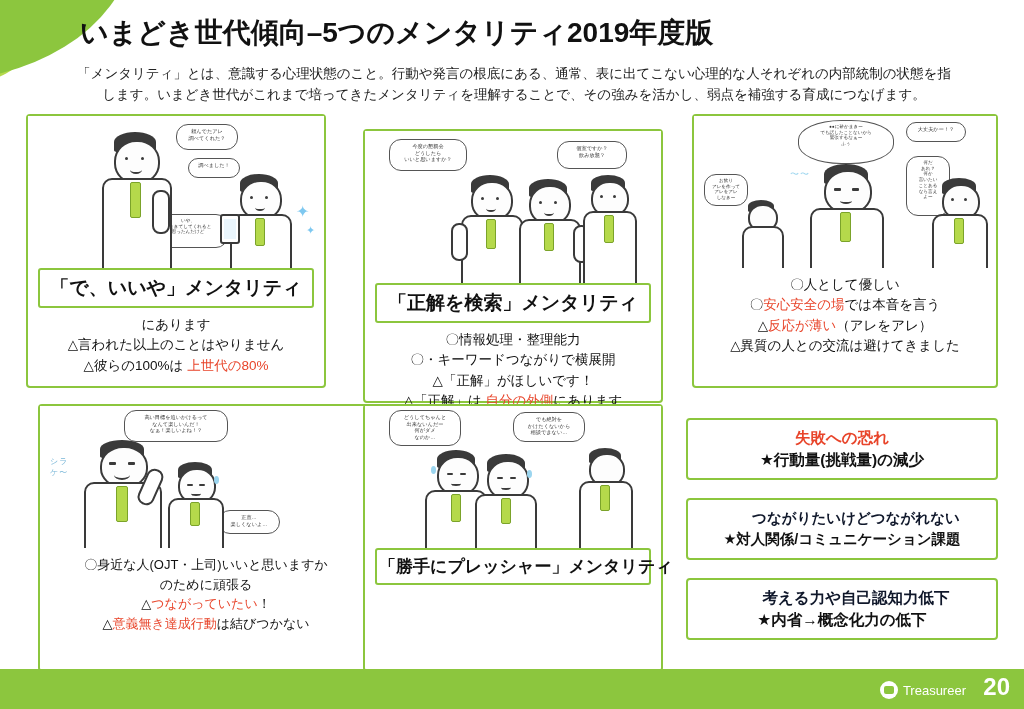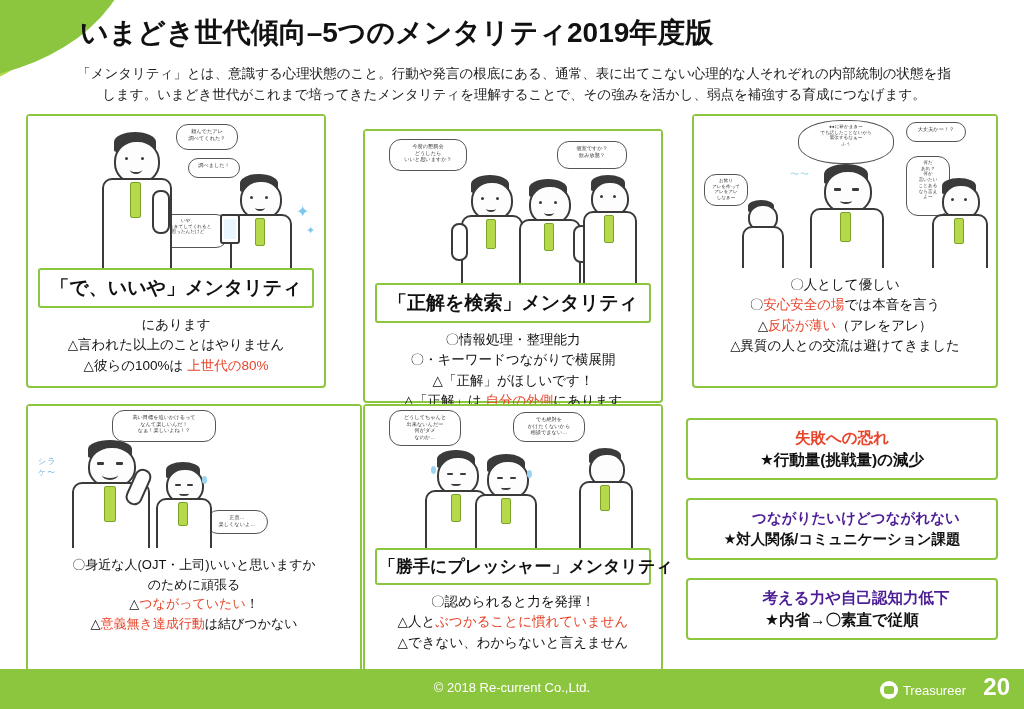--- a/index.html
+++ b/index.html
@@ -53,21 +53,21 @@
   .red{color:#e8442a;}
   
   .sumbox{
     position:absolute;border:2.5px solid #8cc63e;border-radius:4px;
     background:#fff;box-sizing:border-box;
     display:flex;flex-direction:column;align-items:center;justify-content:center;
     font-size:15.5px;font-weight:bold;line-height:1.45;color:#111;text-align:center;
   }
   .sumbox .l1{color:#e8442a;}
   .sumbox .l2{color:#111;}
-  .sumbox.alt .l1{color:#4c1d95;margin-left:28px;}
+  .sumbox.alt .l1{color:#0f172a;margin-left:28px;}
   
   .footer{
     position:absolute;left:0;bottom:0;width:1024px;height:40px;
     background:#8cc63e;
   }
   .footer-inner{
     position:relative;width:100%;height:100%;
   }
   .copyright{
     position:absolute;left:0;right:0;top:11px;text-align:center;
@@ -257,21 +257,21 @@
     <div class="squiggle" style="left:96px;top:52px;">〜〜</div>
   </div>
   <div class="bullets">
     <div>〇人として優しい</div>
     <div><span>〇</span><span class="red">安心安全の場</span><span>では本音を言う</span></div>
     <div><span>△</span><span class="red">反応が薄い</span><span>（アレをアレ）</span></div>
     <div>△異質の人との交流は避けてきました</div>
   </div>
 </div>
 
-<div class="card" style="left:26px;top:404px;width:336px;height:268px;">
+<div class="card" style="left:38px;top:404px;width:336px;height:268px;">
   <div class="illus" style="height:142px;">
     <div class="bubble" style="left:84px;top:4px;width:104px;height:32px;white-space:pre-line;">高い目標を追いかけるって
 なんて楽しいんだ！
 なぁ！楽しいよね！？</div>
     <div class="bubble" style="left:178px;top:104px;width:62px;height:24px;white-space:pre-line;">正直…
 楽しくないよ…</div>
     <div class="squiggle" style="left:10px;top:50px;font-size:8px;white-space:pre-line;color:#7ab7d8;">シラ
 ケ〜</div>
 
     <div class="fig" style="left:40px;top:34px;width:86px;height:108px;">
@@ -336,42 +336,36 @@
     </div>
 
     <div class="fig" style="left:212px;top:42px;width:58px;height:100px;">
       <div class="hair" style="left:12px;top:0px;width:32px;height:15px;"></div>
       <div class="head" style="left:12px;top:5px;width:32px;height:30px;"></div>
       <div class="body" style="left:2px;top:33px;width:50px;height:67px;"></div>
       <div class="tie" style="left:23px;top:37px;width:8px;height:24px;border-radius:2px;"></div>
     </div>
   </div>
   <div class="label-box sm">「勝手にプレッシャー」メンタリティ</div>
-  <div class="bullets">
-    <div>〇認められると力を発揮！</div>
-    <div><span>△人と</span><span class="red">ぶつかることに慣れていません</span></div>
-    <div>△できない、わからないと言えません</div>
-  </div>
 </div>
 
 <div class="sumbox" style="left:686px;top:418px;width:312px;height:62px;">
   <div class="l1">失敗への恐れ</div>
   <div class="l2">★行動量(挑戦量)の減少</div>
 </div>
 <div class="sumbox alt" style="left:686px;top:498px;width:312px;height:62px;font-size:14.5px;">
   <div class="l1">つながりたいけどつながれない</div>
   <div class="l2">★対人関係/コミュニケーション課題</div>
 </div>
 <div class="sumbox alt" style="left:686px;top:578px;width:312px;height:62px;align-items:center;">
   <div class="l1">考える力や自己認知力低下</div>
-  <div class="l2">★内省→〇素直で従順</div>
+  <div class="l2">★内省→概念化力の低下</div>
 </div>
 
 <div class="footer">
   <div class="footer-inner">
-    <div class="copyright">© 2018 Re-current Co.,Ltd.</div>
     <div class="brand">
       <span class="brand-mark"></span>
       <span>Treasureer</span>
     </div>
     <div class="pagenum">20</div>
   </div>
 </div>
 
 </body></html>

